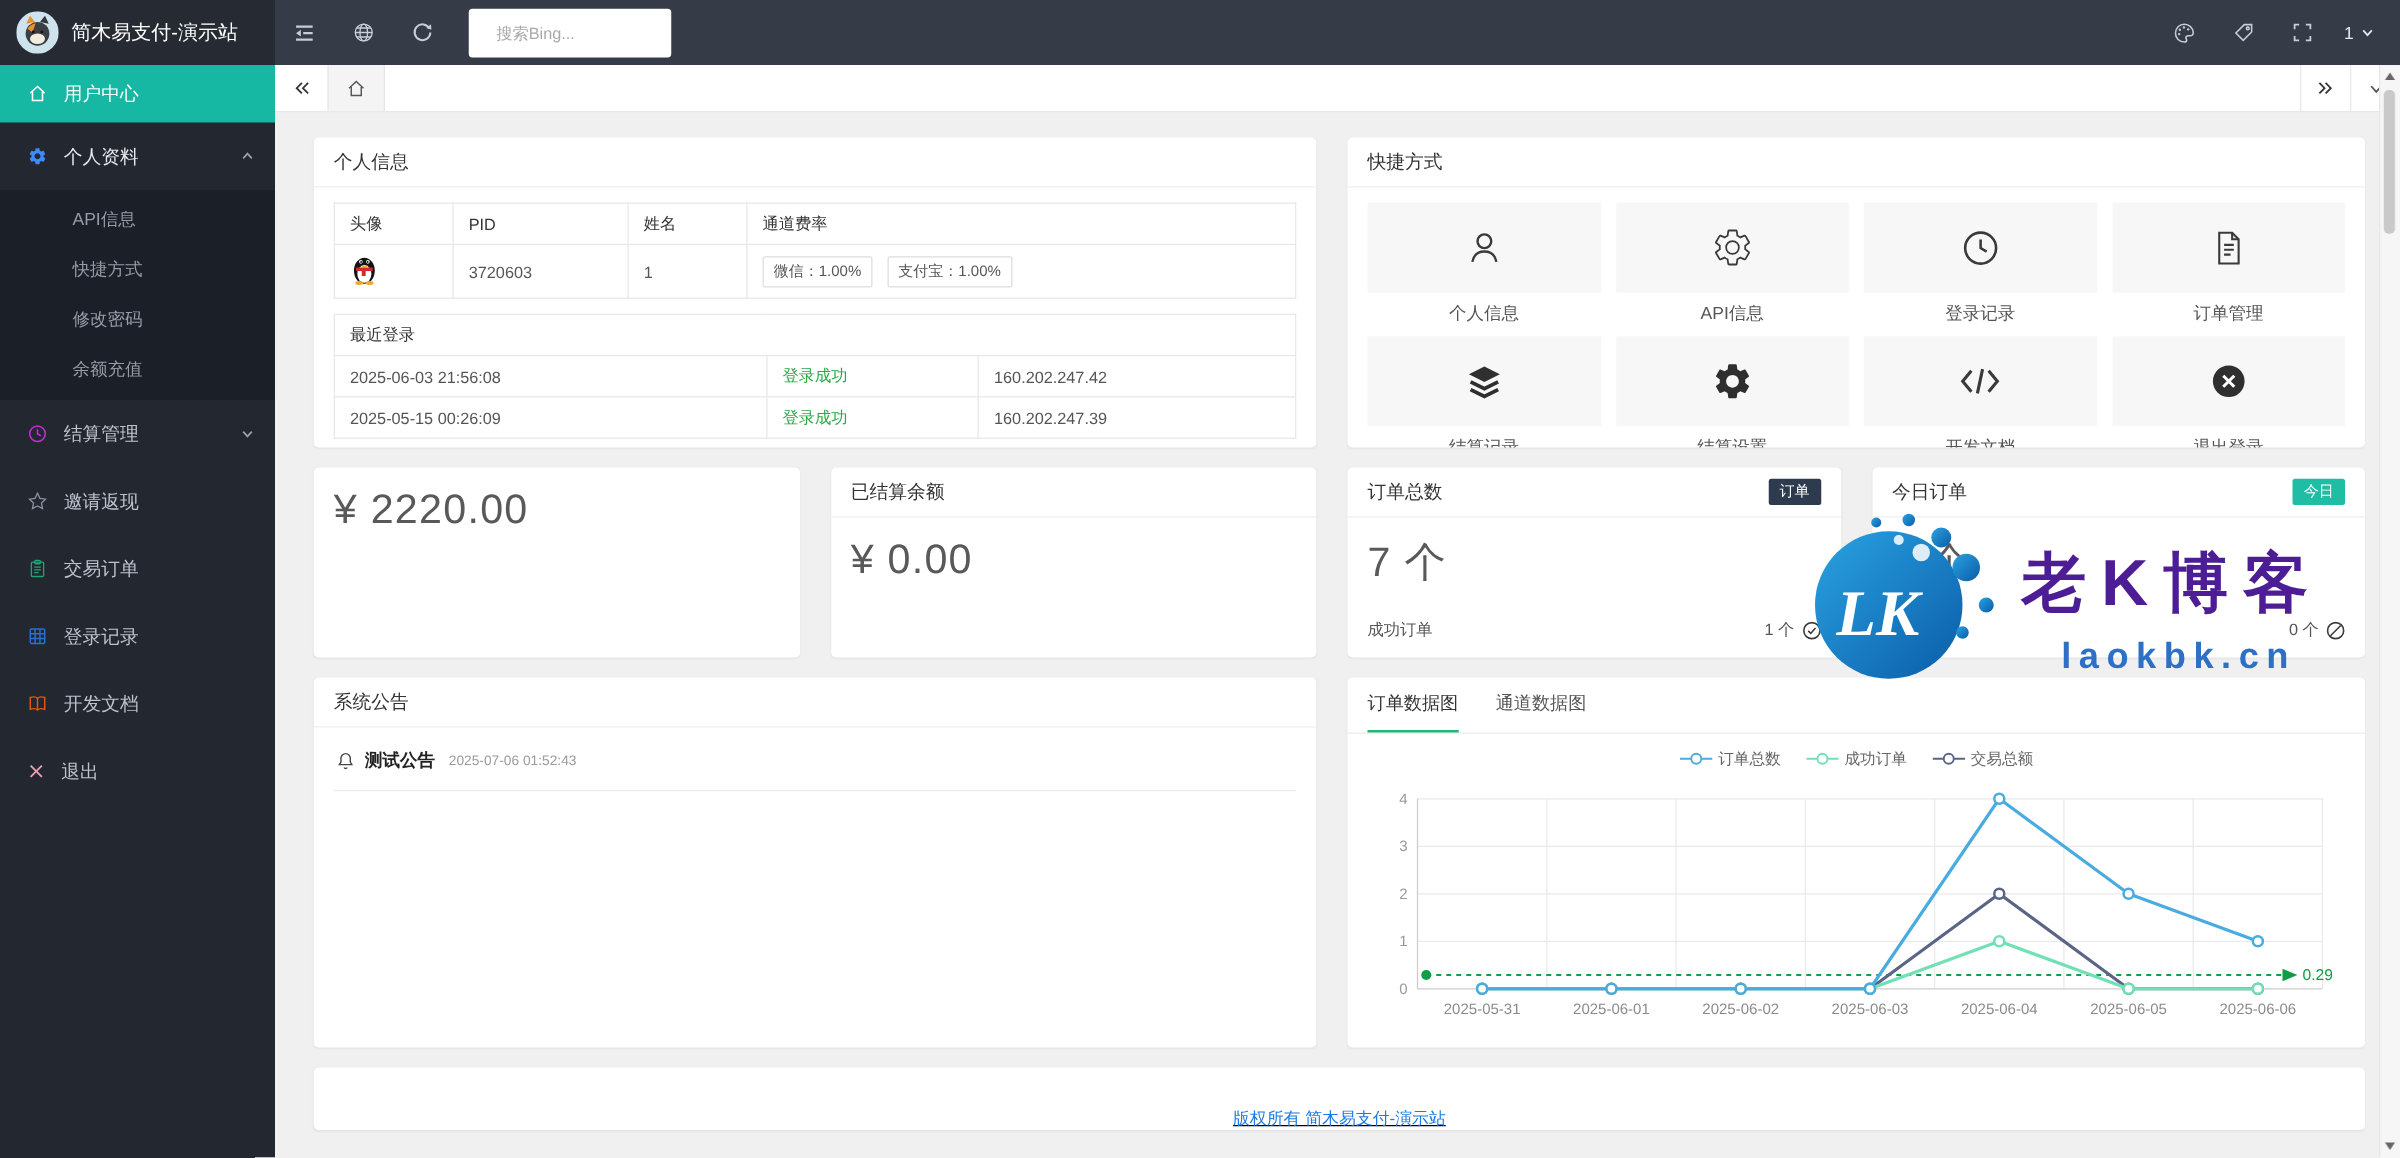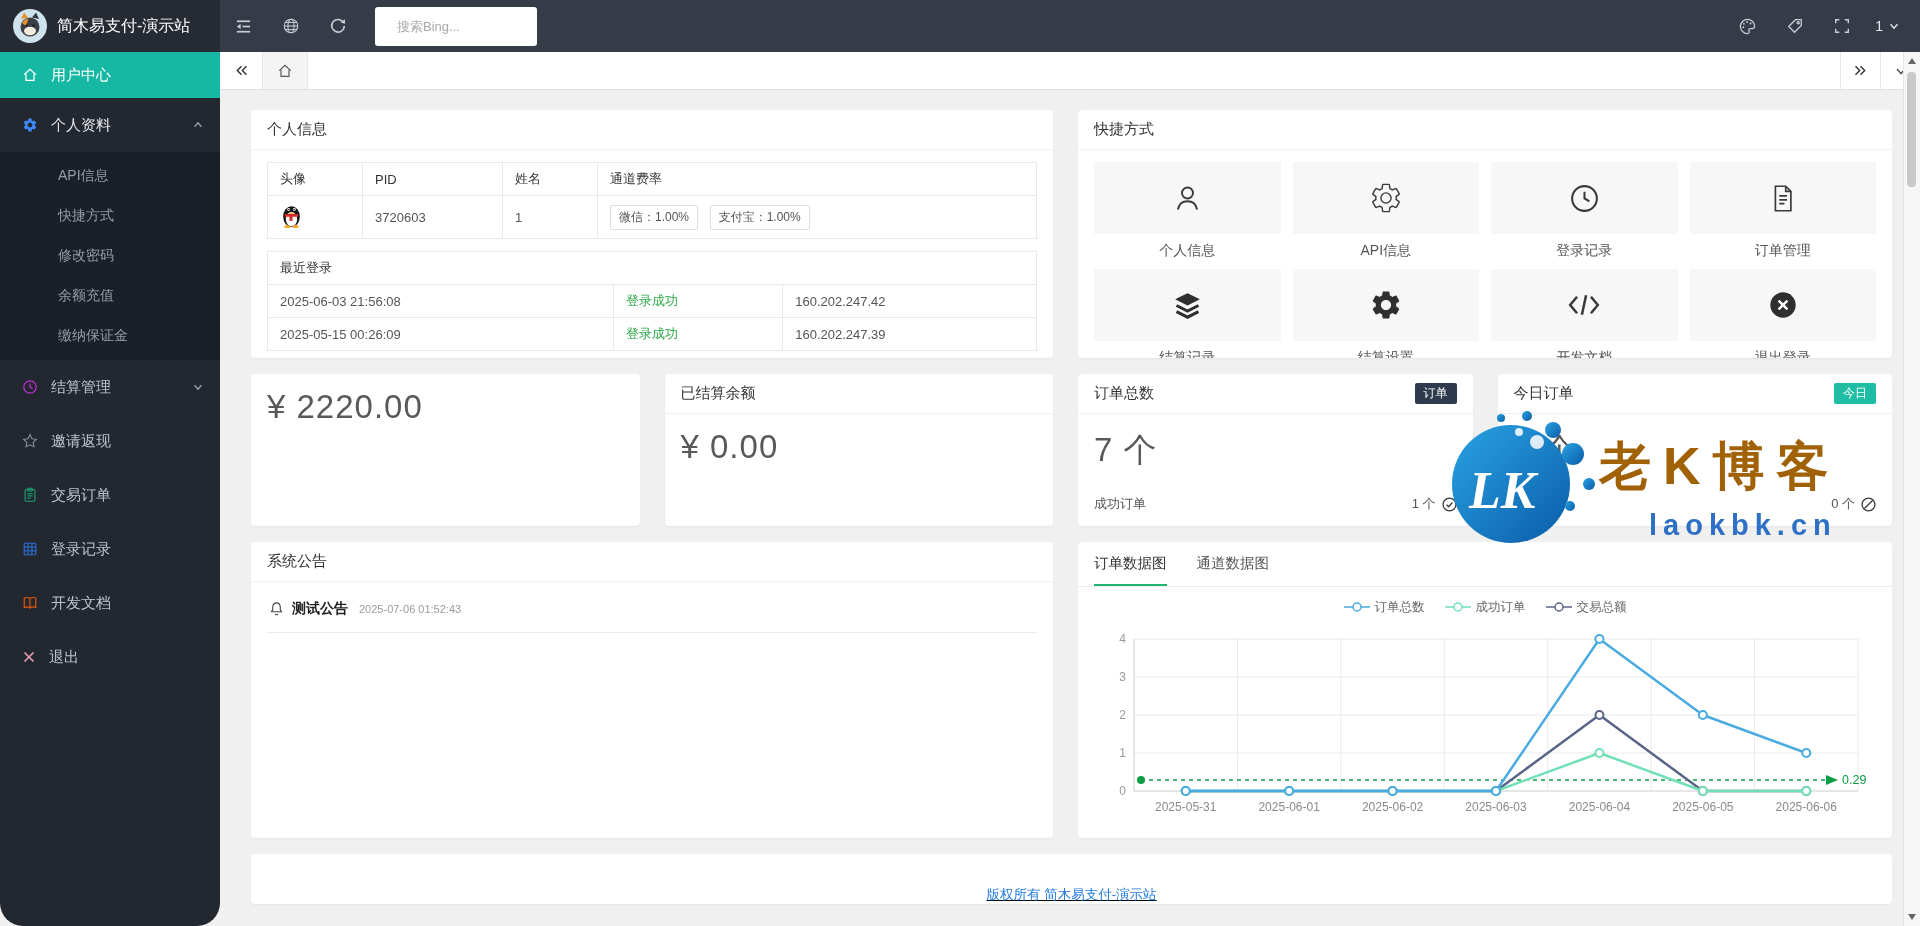--- a/index.html
+++ b/index.html
@@ -12,21 +12,21 @@
   .brand-text { color:#fff; font-size:16px; white-space:nowrap; }
   .tb-icon { width:47px; height:52px; display:flex; align-items:center; justify-content:center; cursor:pointer; color:#c8cdd6; }
   .tb-icon svg { display:block; }
   .search { width:162px; height:39px; border:none; border-radius:3px; margin-left:14px; padding:0 22px; font-size:13px; outline:none; background:#fff; color:#333; }
   .search::placeholder { color:#a9a9a9; }
   .tb-spacer { flex:1; }
   .user-menu { display:flex; align-items:center; gap:5px; padding:0 20px 0 10px; height:52px; color:#e6e9ee; font-size:14px; cursor:pointer; }
 
   
   .shell { display:flex; height:874px; }
-  .sidebar { width:220px; flex:0 0 220px; background:#23272f; color:#bdc3cd;border-radius:23px; }
+  .sidebar { width:220px; flex:0 0 220px; background:#23272f; color:#bdc3cd; }
   .side-item { height:54px; display:flex; align-items:center; gap:13px; padding:0 16px 0 22px; font-size:15px; cursor:pointer; }
   .side-item.active { height:46px; background:#17b8a3; color:#fff; }
   .side-item .lbl { flex:0 0 auto; }
   .side-item .chev { margin-left:auto; color:#9aa1ac; }
   .submenu { background:#1b1f27; padding:4px 0; }
   .sub-item { height:40px; display:flex; align-items:center; padding-left:58px; font-size:14px; color:#959ca8; cursor:pointer; }
 
   .main { flex:1; display:flex; flex-direction:column; position:relative; }
   
   .tabbar { height:38px; background:#fff; border-bottom:1px solid #e0e0e0; display:flex; align-items:stretch; }
@@ -85,21 +85,21 @@
 
   
   .vscroll { position:fixed; right:0; top:52px; width:17px; height:874px; background:#f6f6f6; border-left:1px solid #e4e4e4; z-index:40; }
   .vs-up, .vs-down { position:absolute; left:4px; width:0; height:0; border-left:4px solid transparent; border-right:4px solid transparent; }
   .vs-up { top:6px; border-bottom:6px solid #666; }
   .vs-down { bottom:6px; border-top:6px solid #666; }
   .vs-thumb { position:absolute; top:20px; left:3px; width:9px; height:115px; background:#c9c9c9; border-radius:4px; }
 
   
   .watermark { position:absolute; left:1449px; top:404px; width:445px; height:155px; z-index:60; pointer-events:none; }
-  .wm-title { position:absolute; left:150px; top:28px; font-size:52px; font-weight:900; color:#a16207; letter-spacing:12px; white-space:nowrap; }
+  .wm-title { position:absolute; left:168px; top:28px; font-size:52px; font-weight:900; color:#4c1d95; letter-spacing:12px; white-space:nowrap; }
   .wm-domain { position:absolute; left:200px; top:105px; font-size:29px; font-weight:bold; color:#2d70c5; letter-spacing:6px; white-space:nowrap; }
 </style>
 </head>
 <body>
 
 <svg width="0" height="0" style="position:absolute">
   <defs>
     <path id="cogp" d="M19.14 12.94c.04-.3.06-.61.06-.94 0-.32-.02-.64-.07-.94l2.03-1.58c.18-.14.23-.41.12-.61l-1.92-3.32c-.12-.22-.37-.29-.59-.22l-2.39.96c-.5-.38-1.03-.7-1.62-.94l-.36-2.54c-.04-.24-.24-.41-.48-.41h-3.84c-.24 0-.43.17-.47.41l-.36 2.54c-.59.24-1.13.57-1.62.94l-2.39-.96c-.22-.08-.47 0-.59.22L2.74 8.87c-.12.21-.08.47.12.61l2.03 1.58c-.05.3-.09.63-.09.94s.02.64.07.94l-2.03 1.58c-.18.14-.23.41-.12.61l1.92 3.32c.12.22.37.29.59.22l2.39-.96c.5.38 1.03.7 1.62.94l.36 2.54c.05.24.24.41.48.41h3.84c.24 0 .44-.17.47-.41l.36-2.54c.59-.24 1.13-.56 1.62-.94l2.39.96c.22.08.47 0 .59-.22l1.92-3.32c.12-.22.07-.47-.12-.61l-2.01-1.58zM12 15.6c-1.98 0-3.6-1.62-3.6-3.6s1.62-3.6 3.6-3.6 3.6 1.62 3.6 3.6-1.62 3.6-3.6 3.6z"></path>
     <linearGradient id="wg" x1="0" y1="0" x2="1" y2="1">
       <stop offset="0" stop-color="#2aa3e2"></stop>
@@ -199,21 +199,20 @@
       <span class="lbl" style="color:#e7eaef">个人资料</span>
       <svg class="chev" width="12" height="12" viewBox="0 0 14 14" fill="none" stroke="currentColor" stroke-width="1.6">
           <polyline points="3,9 7,4.5 11,9"></polyline>
         </svg>
     </div>
     <div class="submenu">
       <div class="sub-item">API信息</div>
       <div class="sub-item">快捷方式</div>
       <div class="sub-item">修改密码</div>
       <div class="sub-item">余额充值</div>
-      <div class="sub-item">缴纳保证金</div>
     </div>
     <div class="side-item">
       <svg width="16" height="16" viewBox="0 0 18 18" fill="none" stroke="#c32fd4" stroke-width="1.4">
           <circle cx="9" cy="9" r="7"></circle>
           <path d="M9 5v4l3 2"></path>
         </svg>
       <span class="lbl">结算管理</span>
       <svg class="chev" width="12" height="12" viewBox="0 0 14 14" fill="none" stroke="currentColor" stroke-width="1.6">
           <polyline points="3,5 7,9.5 11,5"></polyline>
         </svg>

